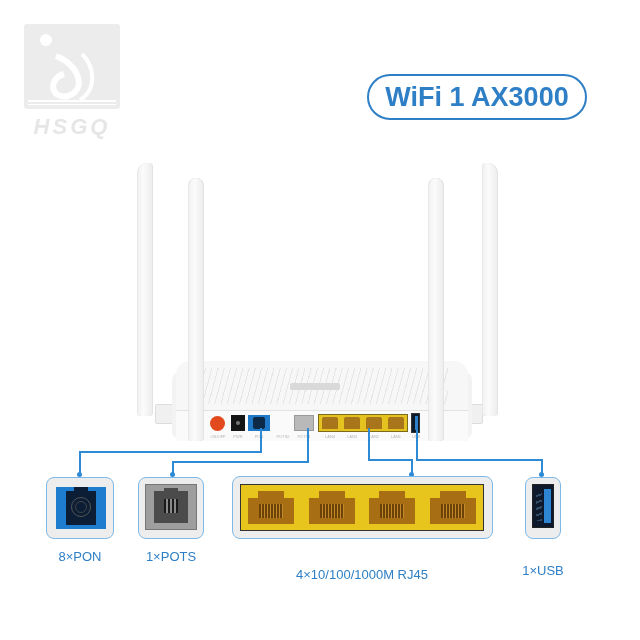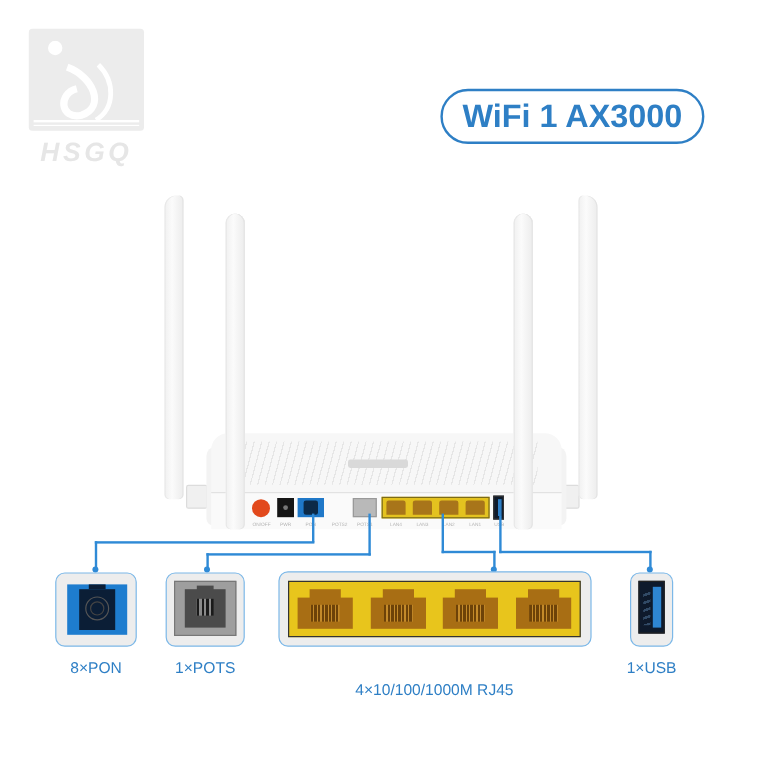--- a/index.html
+++ b/index.html
@@ -189,13 +189,13 @@
       <div class="pins"></div>
     </div>
 </div>
 <div class="abs card-label" style="left:262px;top:549px;width:200px;margin-top:18px;">4×10/100/1000M RJ45</div>
 
 <div class="abs card" style="left:525px;top:477px;width:36px;height:62px;"></div>
 <div class="abs usb-inner">
   <div class="pins"></div>
     <div class="tongue"></div>
 </div>
-<div class="abs card-label" style="left:513px;top:549px;width:60px;">1×USB</div>
+<div class="abs card-label" style="left:513px;top:563px;width:60px;">1×USB</div>
 
 </body></html>

